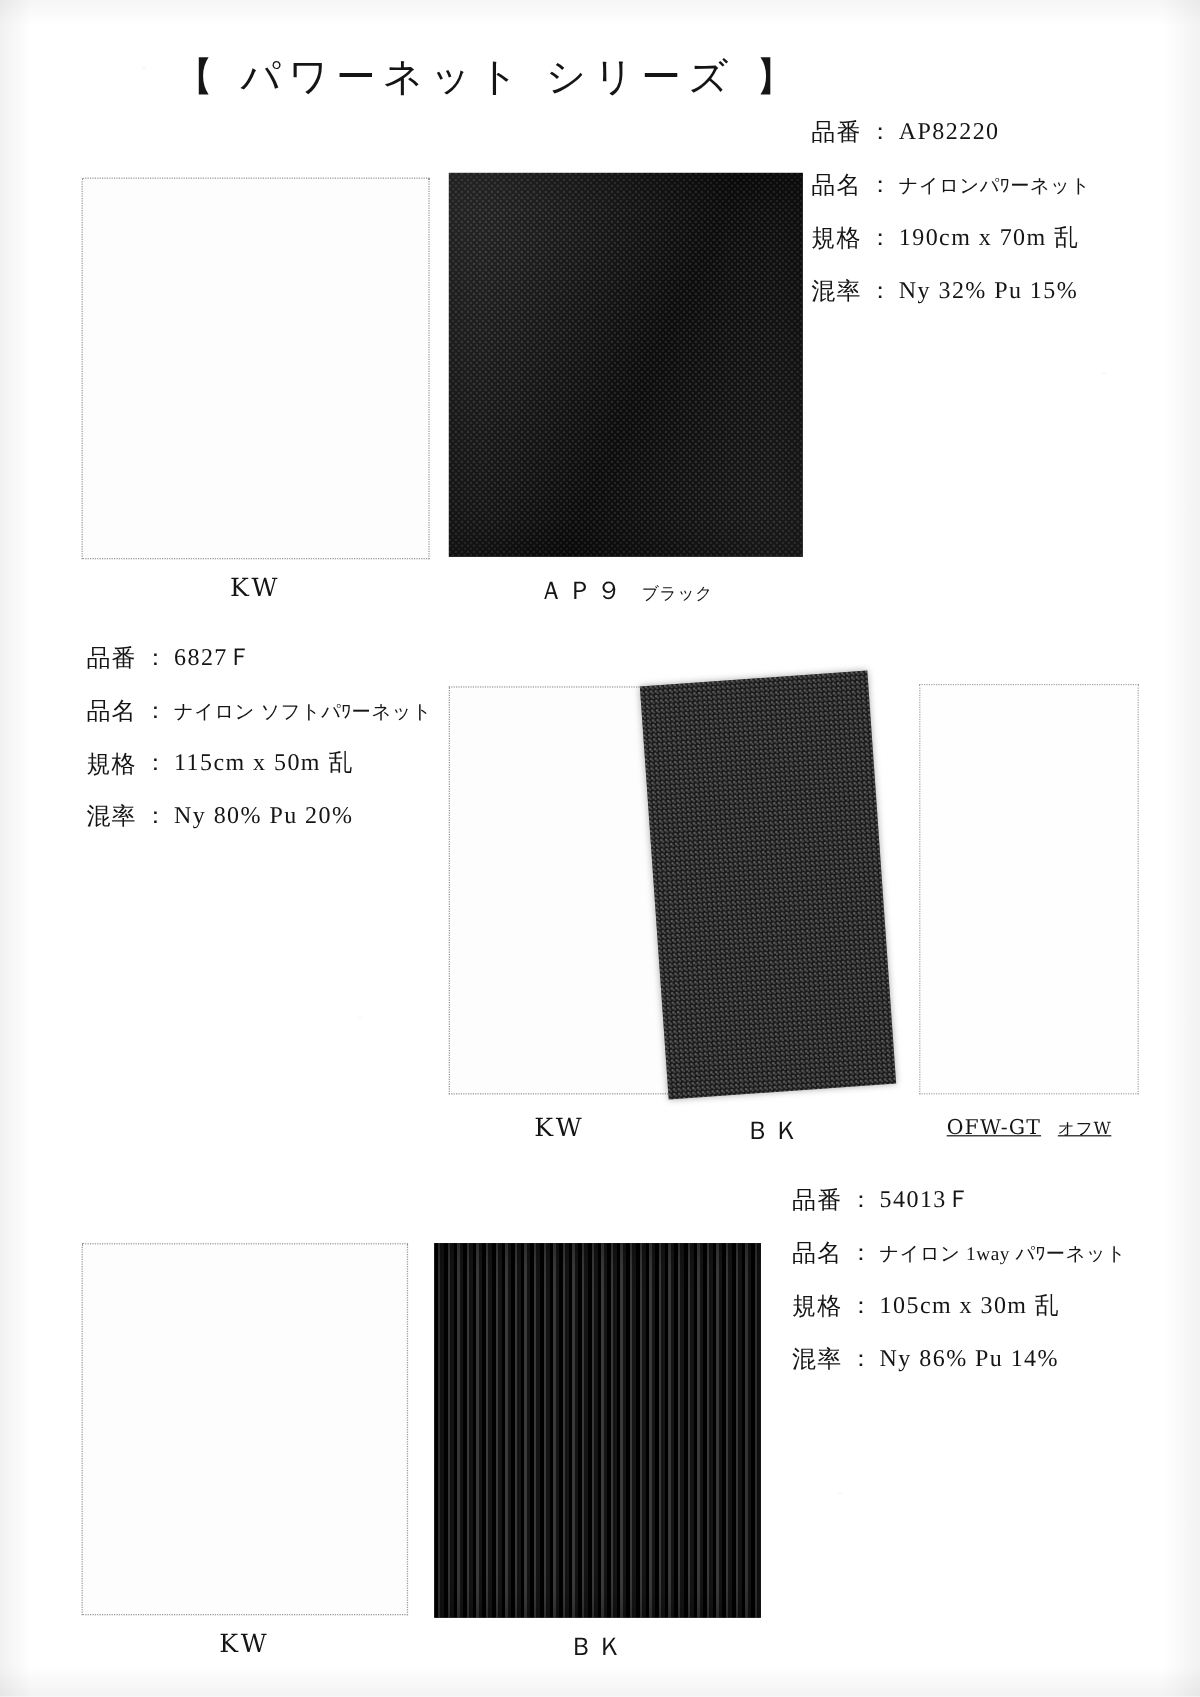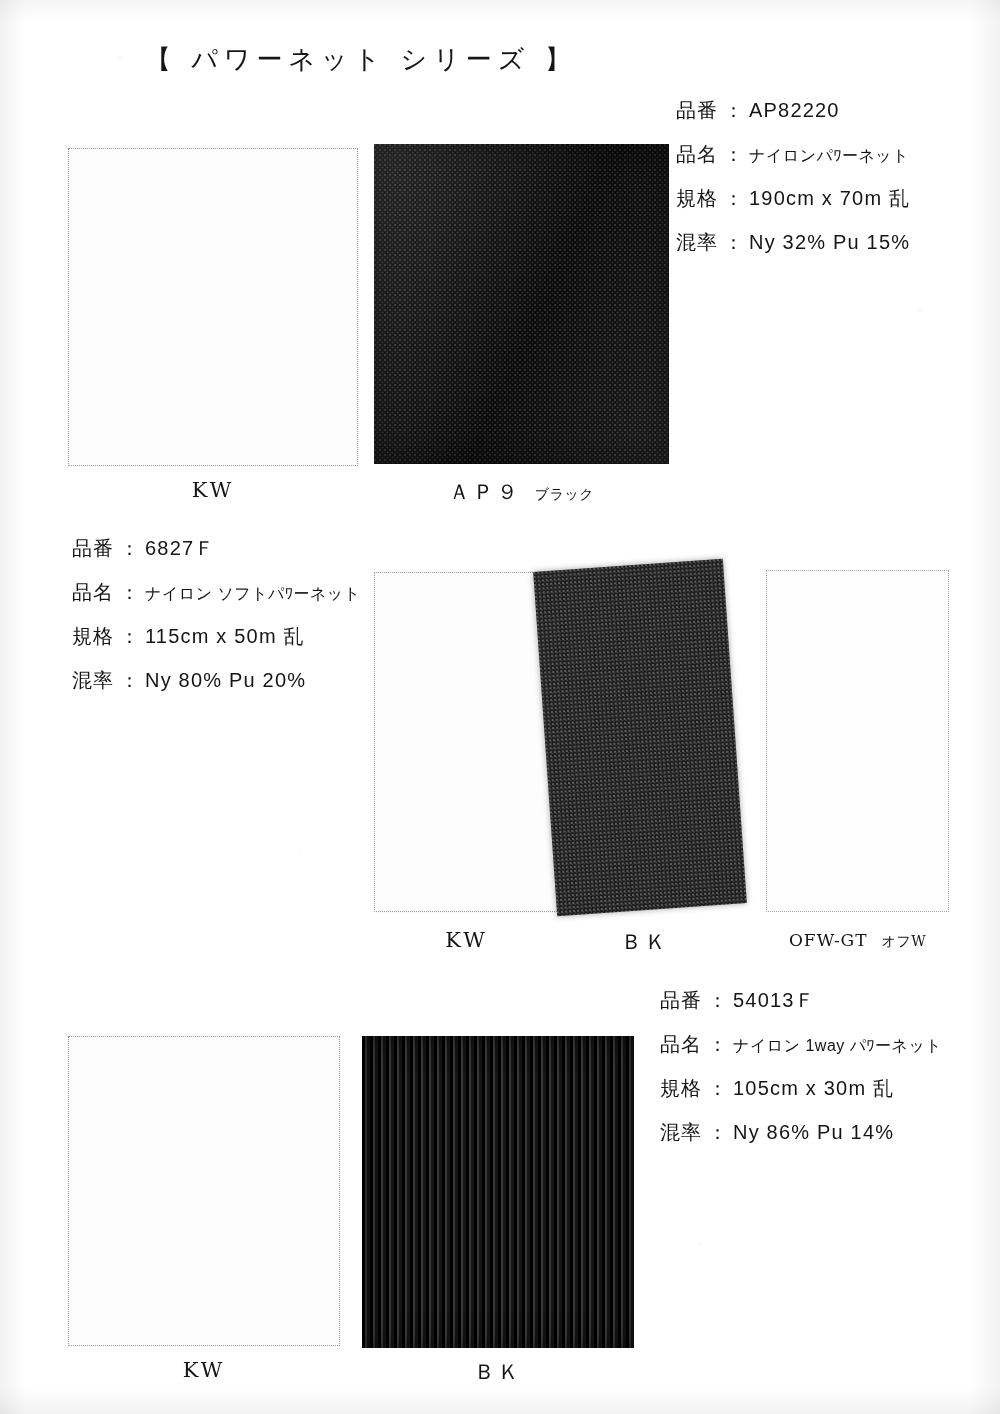--- a/index.html
+++ b/index.html
@@ -36,21 +36,21 @@
                 linear-gradient(270deg, rgba(0,0,0,0.05) 0px, rgba(0,0,0,0.0) 30px),
                 linear-gradient(180deg, rgba(0,0,0,0.04) 0px, rgba(0,0,0,0.0) 22px),
                 linear-gradient(0deg, rgba(0,0,0,0.05) 0px, rgba(0,0,0,0.0) 26px);
   }
 
   
   .title {
     position: absolute;
     left: 145px;
     top: 42px;
-    font-size: 26px;
+    font-size: 33px;
     letter-spacing: 6px;
     font-family: "DejaVu Serif", "Liberation Serif", serif;
     font-weight: 500;
     white-space: nowrap;
   }
 
   
   .spec {
     position: absolute;
     font-size: 20px;
@@ -65,21 +65,21 @@
   .spec .label {
     font-family: "DejaVu Serif", "Liberation Serif", serif;
     font-size: 20px;
     letter-spacing: 1px;
   }
   .spec .colon {
     padding: 0 6px;
     font-size: 19px;
   }
   .spec .value {
-    font-family: Liberation Sans, sans-serif;
+    font-family: Liberation Serif, serif;
     font-size: 20px;
     letter-spacing: 1.2px;
   }
   .spec .value.small {
     font-size: 16px;
     letter-spacing: 0.5px;
   }
 
   
   .swatch {
@@ -154,20 +154,21 @@
     text-align: center;
   }
   .caption .sub {
     font-size: 14px;
     letter-spacing: 0.5px;
     margin-left: 14px;
   }
   .caption.small {
     font-size: 17px;
     letter-spacing: 1px;
+    text-decoration: underline;
   }
 </style>
 </head>
 <body>
 
 <div class="page-noise"></div>
 <div class="edge-shade"></div>
 
 <div class="title">【 パワーネット シリーズ 】</div>
 

